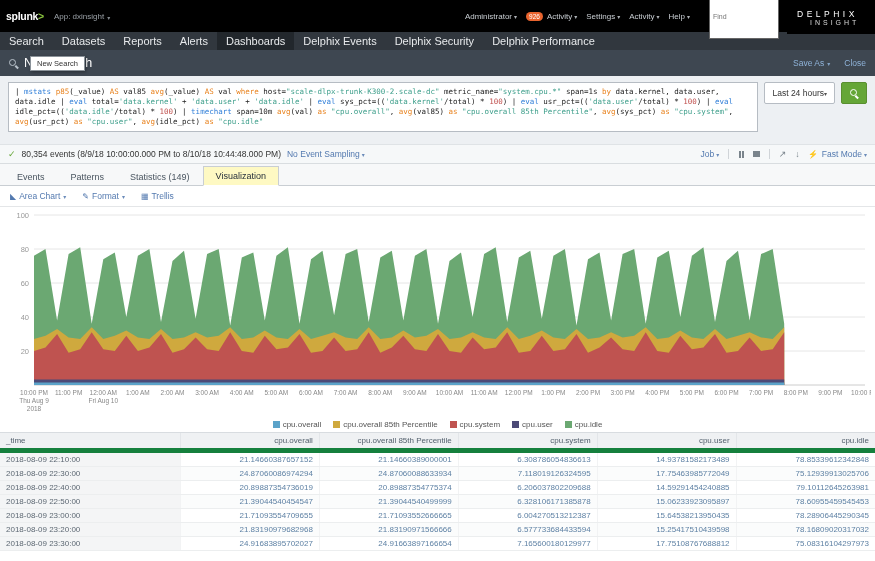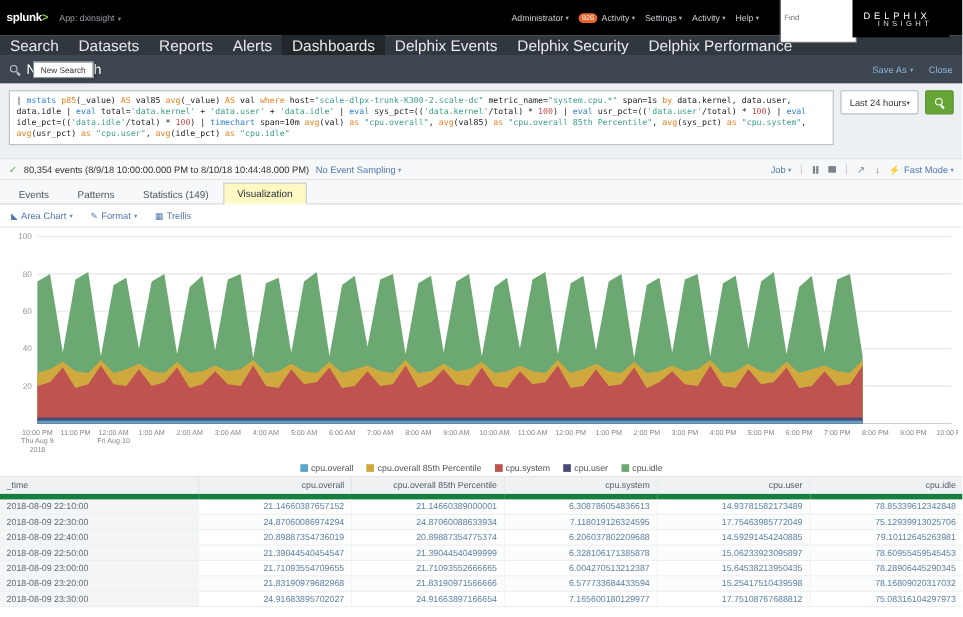--- a/index.html
+++ b/index.html
@@ -11,26 +11,26 @@
   .logo{font-size:10.5px;font-weight:bold;color:#fff;letter-spacing:-.3px;cursor:pointer}
   .logo-caret{color:#8bc53f;font-weight:bold}
   .app-menu{color:#9aa0a6;display:flex;gap:3px;align-items:flex-end;cursor:pointer}
   .flex-sp{flex:1}
   #topbar-menus{display:flex;align-items:center}
   .top-menu{display:flex;align-items:center;gap:2px;color:#c9ced3;margin-left:9px;cursor:pointer}
   .badge{background:#e9642e;color:#fff;border-radius:6px;font-size:6.5px;padding:0 3px;line-height:9px;margin-right:2px}
   .find-input{width:62px;height:11px;font-size:7px;border:1px solid #666;background:#fff;color:#333;padding:16px 3px;margin-left:9px;font-family:"Liberation Sans",sans-serif}
   .caret{font-size:6px;opacity:.85}
 
-  .brand{position:absolute;top:0;right:12px;width:88px;height:34px;background:#000;z-index:6;display:flex;flex-direction:column;justify-content:center;padding-left:10px;box-sizing:border-box}
+  .brand{position:absolute;top:0;right:0;width:88px;height:34px;background:#000;z-index:6;display:flex;flex-direction:column;justify-content:center;padding-left:10px;box-sizing:border-box}
   .brand .b1{color:#fff;font-size:8.5px;letter-spacing:3.5px}
   .brand .b2{color:#dcdcdc;font-size:7px;letter-spacing:3px;margin-left:13px}
 
   
-  .navbar{background:#31373e;height:18px;display:flex;align-items:stretch;font-size:14px;color:#e8eaec;padding-right:92px}
+  .navbar{background:#31373e;height:18px;display:flex;align-items:stretch;font-size:11px;color:#e8eaec;padding-right:92px}
   .nav-item{display:flex;align-items:center;padding:0 9px;cursor:pointer;white-space:nowrap}
   .nav-item.active{background:#22272c}
 
   
   .search-header{background:#3e4751;height:26px;display:flex;align-items:center;padding:0 9px;color:#fff}
   .sh-title{font-size:12.5px;margin-left:6px;font-weight:400}
   .sh-links{margin-left:auto;display:flex;gap:14px;font-size:8.5px;color:#8fb3d9;align-items:center}
   .sh-link{display:flex;gap:3px;align-items:center;cursor:pointer}
 
   .mag{display:inline-block;width:9px;height:9px;position:relative;color:#b9c2cb}

